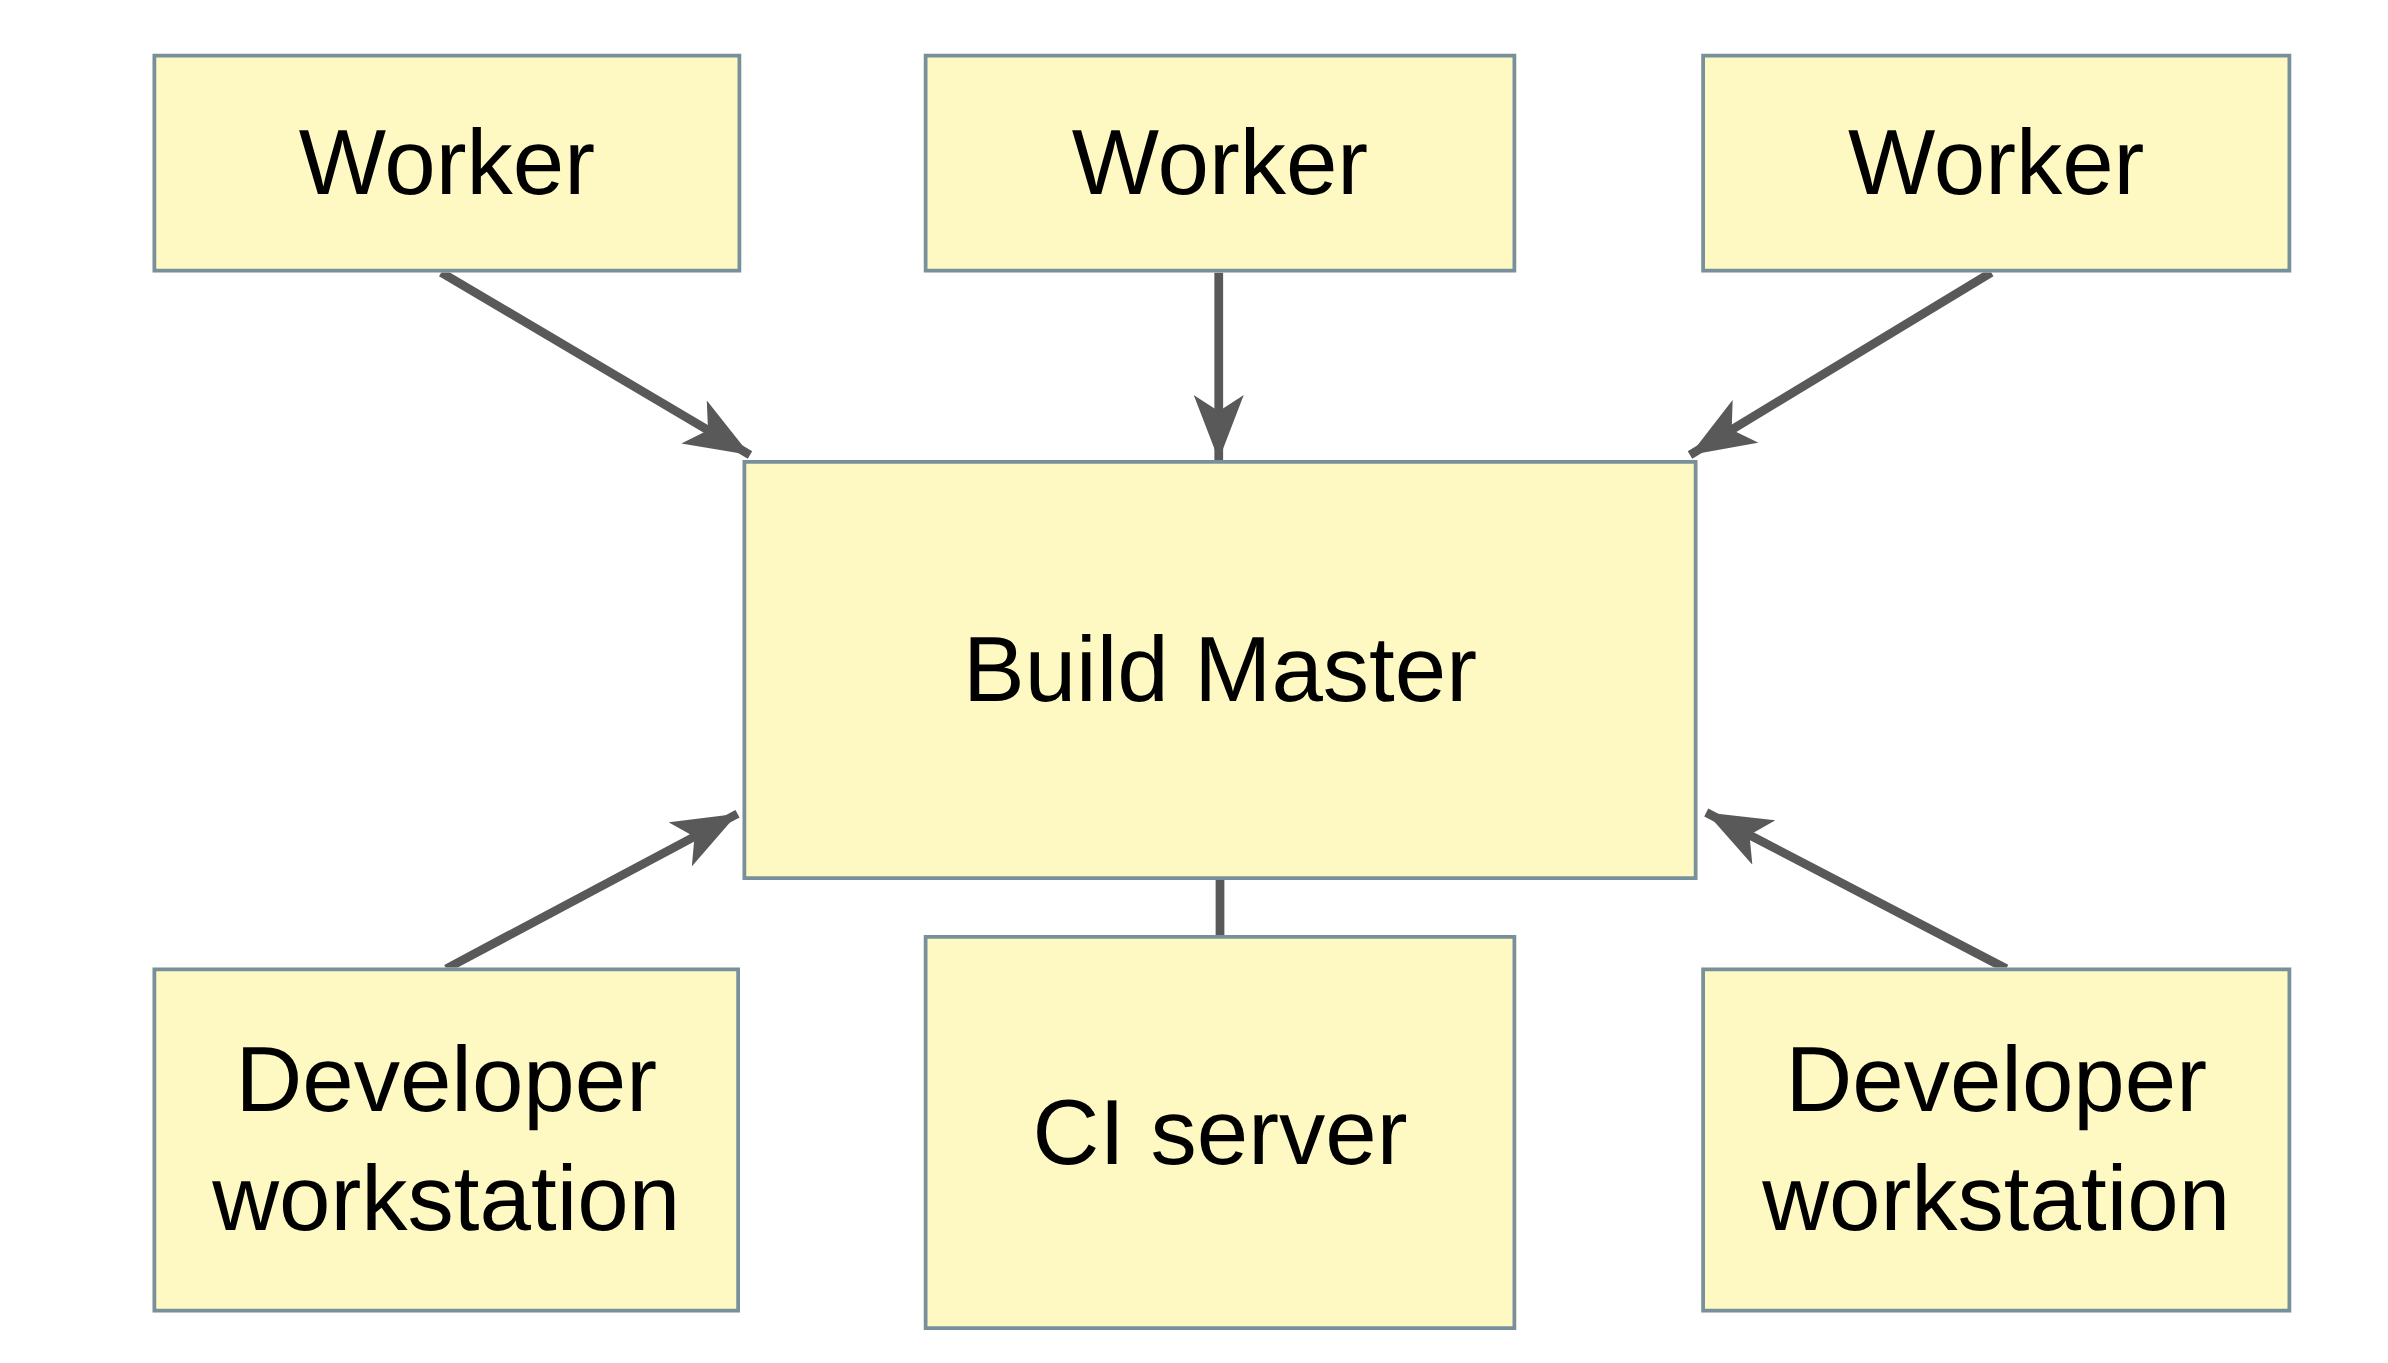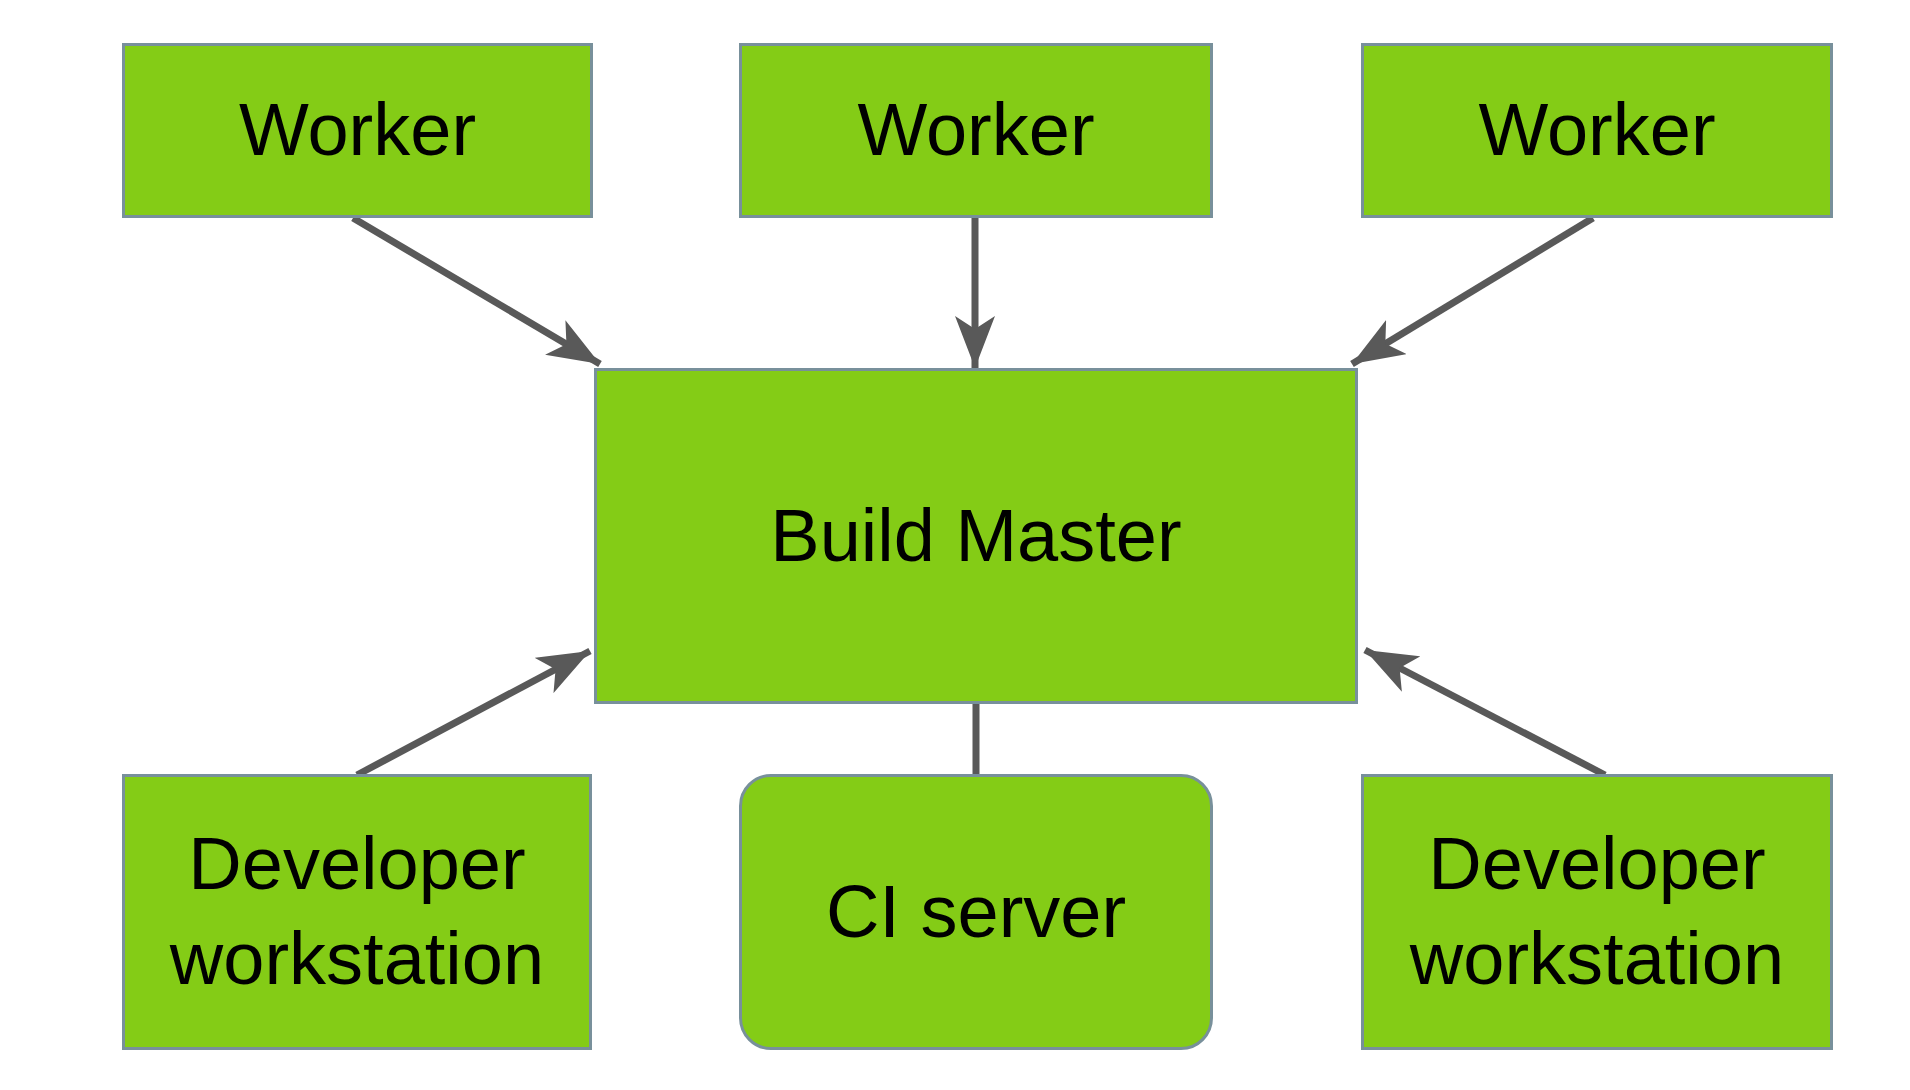--- a/index.html
+++ b/index.html
@@ -19,40 +19,40 @@
     position: absolute;
     left: 0;
     top: 0;
     width: 1910px;
     height: 1090px;
     pointer-events: none;
   }
   .node {
     position: absolute;
     box-sizing: border-box;
-    background: #84cc16;
+    background: #fef9c3;
     border: 3px solid #78909b;
     display: flex;
     align-items: center;
     justify-content: center;
     text-align: center;
     color: #000000;
     font-size: 74px;
     line-height: 1.28;
     padding: 0 10px;
   }
   
   .node.worker-1 { left: 122px;  top: 43px;  width: 471px; height: 175px; }
   .node.worker-2 { left: 739px;  top: 43px;  width: 474px; height: 175px; }
   .node.worker-3 { left: 1361px; top: 43px;  width: 472px; height: 175px; }
   
   .node.build-master { left: 594px; top: 368px; width: 764px; height: 336px; }
   
   .node.dev-left  { left: 122px;  top: 774px; width: 470px; height: 276px; }
-  .node.ci-server { left: 739px;  top: 774px; width: 474px; height: 276px; border-radius: 32px; }
+  .node.ci-server { left: 739px;  top: 748px; width: 474px; height: 316px; }
   .node.dev-right { left: 1361px; top: 774px; width: 472px; height: 276px; }
 </style>
 </head>
 <body>
 
 <div class="canvas">
 
   <svg class="arrow-layer" viewBox="0 0 1910 1090" xmlns="http://www.w3.org/2000/svg">
     <defs>
       <marker id="stealth-head" markerUnits="userSpaceOnUse" markerWidth="52" markerHeight="40" viewBox="0 0 52 40" refX="52" refY="20" orient="auto">

